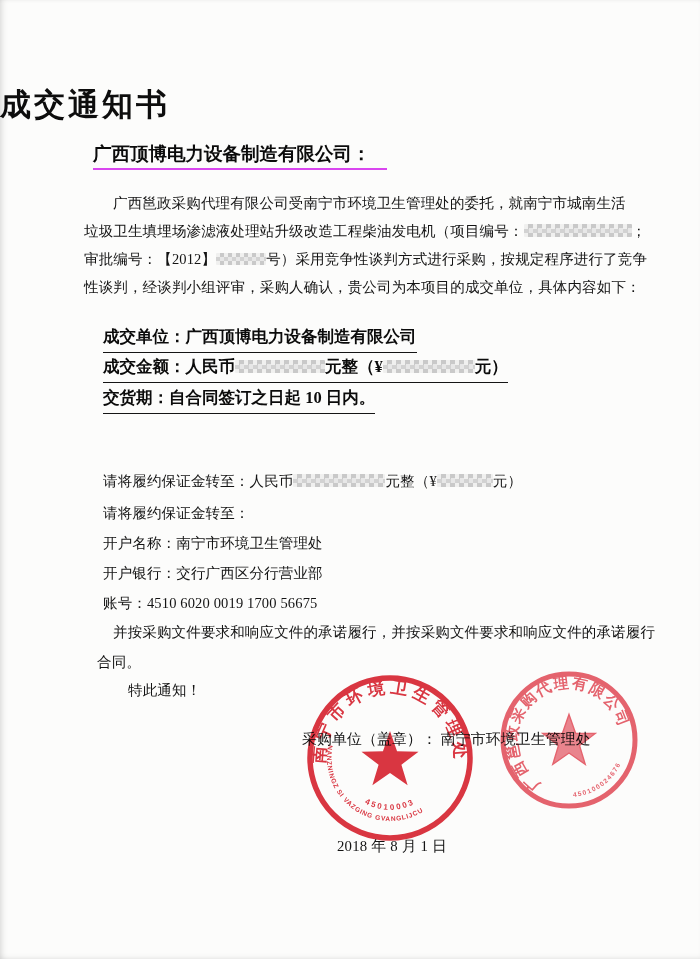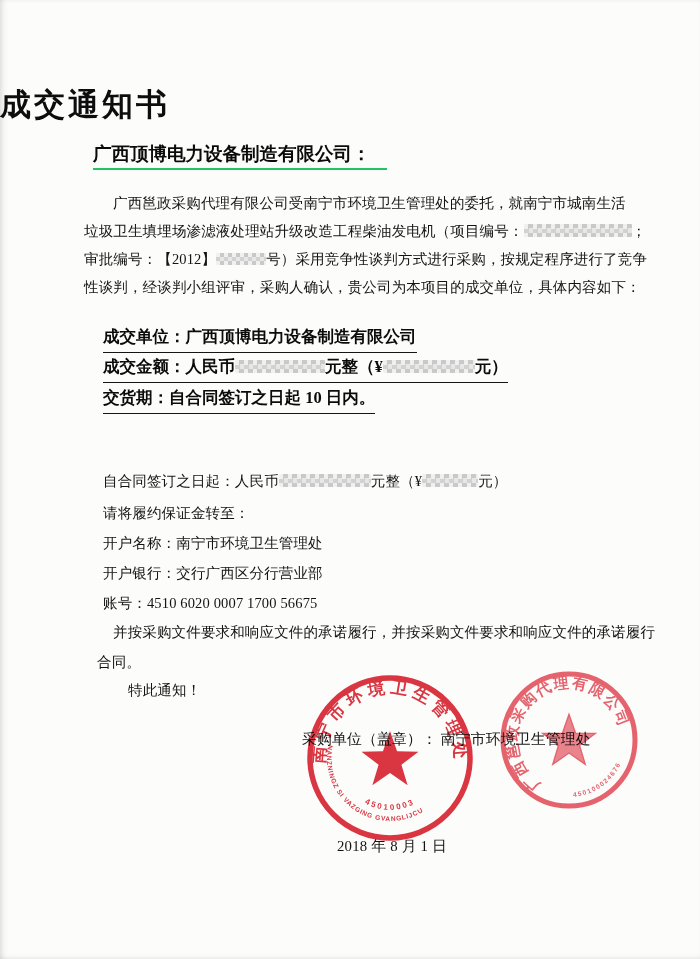--- a/index.html
+++ b/index.html
@@ -11,21 +11,21 @@
     overflow:hidden;
   }
   .title{
     position:absolute;left:0;top:84px;width:100%;margin:0;
     font-size:31px;font-weight:bold;letter-spacing:3px;color:#0d0d0d;
   }
   .ln{position:absolute;white-space:nowrap;line-height:1.25;}
   .body{font-size:14.5px;letter-spacing:.15px;}
   .addressee{
     font-size:18.5px;font-weight:bold;color:#0b0b0b;
-    border-bottom:2px solid #22c55e;padding:0 16px 2px 0;
+    border-bottom:2px solid #d946ef;padding:0 16px 2px 0;
   }
   .deal{font-size:16.5px;font-weight:bold;color:#0b0b0b;}
   .u{border-bottom:1.7px solid #151515;padding-bottom:6px;}
   .sig{font-size:14.8px;letter-spacing:.2px;}
   .redact{
     display:inline-block;height:13px;border-radius:1px;vertical-align:-1px;
     background-color:#dcdcdc;
     background-image:conic-gradient(#c7c7c7 0 25%, #e6e6e6 0 50%, #d0d0d0 0 75%, #f0f0ef 0);
     background-size:9px 9px;
     opacity:.95;
@@ -52,26 +52,26 @@
   <div class="ln body" style="left:84px;top:250px"><span>审批编号：【2012】</span><span class="redact sm" style="width:50px"></span><span>号）采用竞争性谈判方式进行采购，按规定程序进行了竞争</span></div>
 
   <div class="ln body" style="left:84px;top:278px">性谈判，经谈判小组评审，采购人确认，贵公司为本项目的成交单位，具体内容如下：</div>
 
   <div class="ln deal" style="left:103px;top:327px"><span class="u">成交单位：广西顶博电力设备制造有限公司</span></div>
 
   <div class="ln deal" style="left:103px;top:357px"><span class="u"><span>成交金额：人民币</span><span class="redact" style="width:90px"></span><span>元整（¥</span><span class="redact" style="width:92px"></span><span>元）</span></span></div>
 
   <div class="ln deal" style="left:103px;top:388px"><span class="u">交货期：自合同签订之日起 10 日内。</span></div>
 
-  <div class="ln body" style="left:103px;top:472px"><span>自合同签订之日起：人民币</span><span class="redact" style="width:92px"></span><span>元整（¥</span><span class="redact" style="width:56px"></span><span>元）</span></div>
+  <div class="ln body" style="left:103px;top:472px"><span>请将履约保证金转至：人民币</span><span class="redact" style="width:92px"></span><span>元整（¥</span><span class="redact" style="width:56px"></span><span>元）</span></div>
 
   <div class="ln body" style="left:103px;top:504px">请将履约保证金转至：</div>
   <div class="ln body" style="left:103px;top:534px">开户名称：南宁市环境卫生管理处</div>
   <div class="ln body" style="left:103px;top:564px">开户银行：交行广西区分行营业部</div>
-  <div class="ln body" style="left:103px;top:594px">账号：4510 6020 0007 1700 56675</div>
+  <div class="ln body" style="left:103px;top:594px">账号：4510 6020 0019 1700 56675</div>
 
   <div class="ln body" style="left:113px;top:623px">并按采购文件要求和响应文件的承诺履行，并按采购文件要求和响应文件的承诺履行</div>
   <div class="ln body" style="left:97px;top:653px">合同。</div>
   <div class="ln body" style="left:128px;top:681px">特此通知！</div>
 
   <div class="ln sig" style="left:302px;top:730px">采购单位（盖章）： 南宁市环境卫生管理处</div>
   <div class="ln sig" style="left:337px;top:837px">2018 年 8 月 1 日</div>
 
   <svg class="stamp stamp-left" width="178" height="178" viewBox="0 0 178 178">
     <defs>

